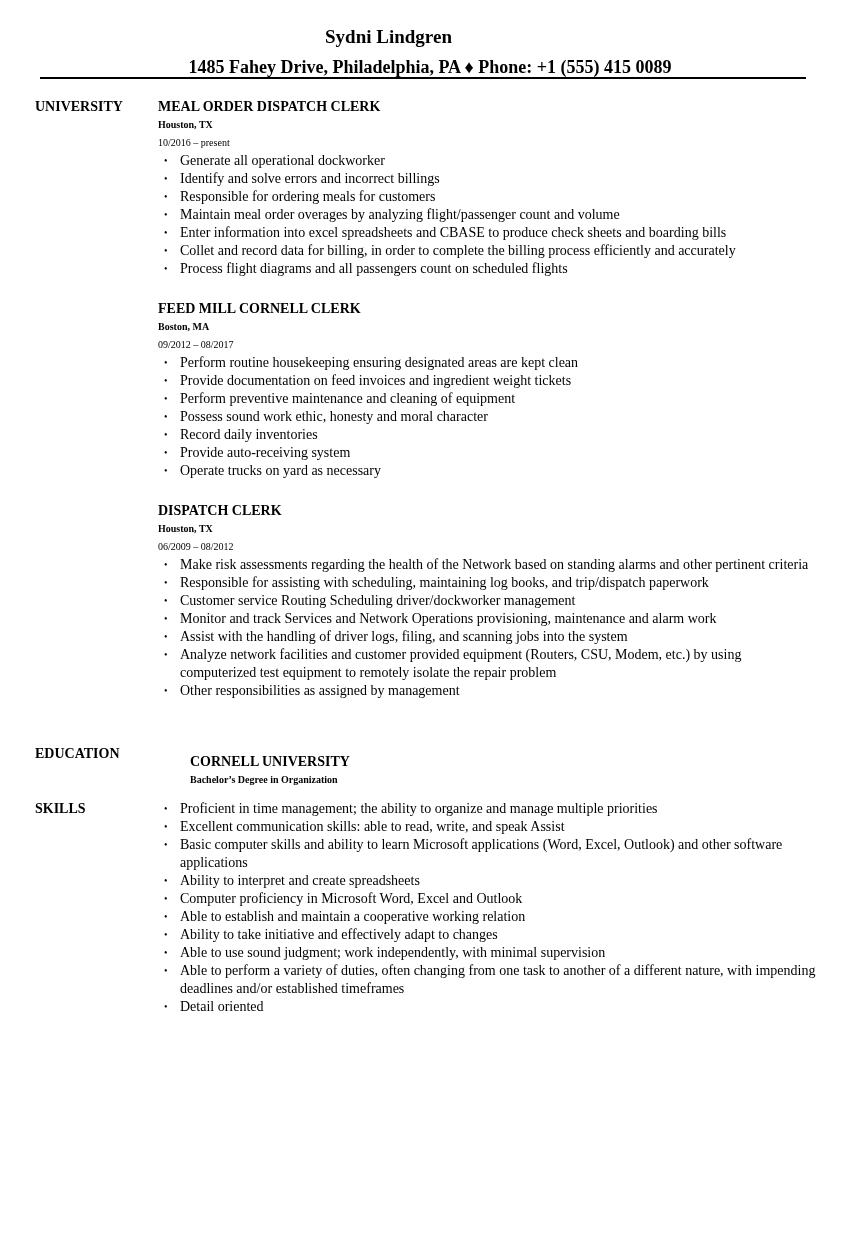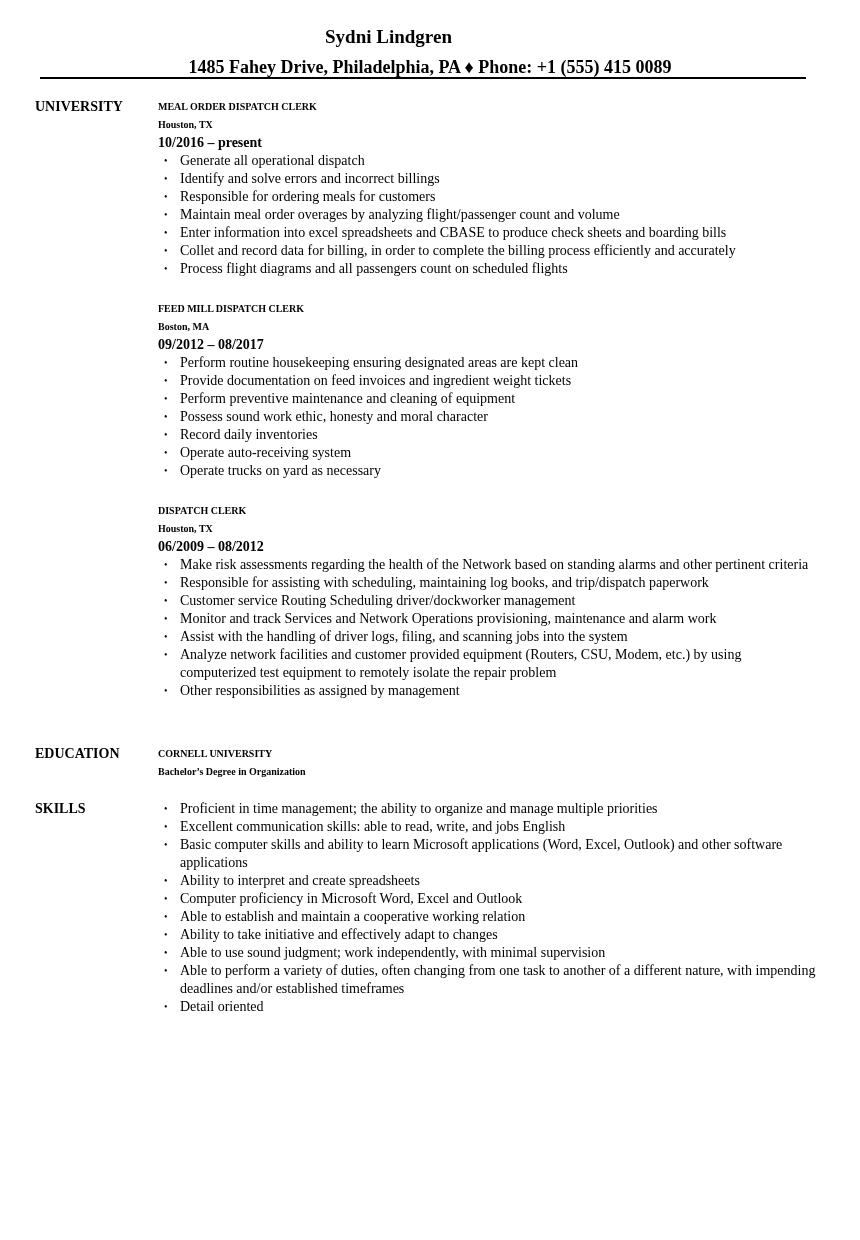--- a/index.html
+++ b/index.html
@@ -17,23 +17,23 @@
       font-weight: bold; font-size: 18px; line-height: 18px;
     }
     .rule {
       position: absolute; top: 77px; left: 40px; width: 766px; height: 2px; background: #000;
     }
     .section { position: absolute; left: 0; width: 860px; }
     .section-label {
       position: absolute; left: 35px; font-weight: bold; font-size: 14px; line-height: 18px;
     }
     .col { position: absolute; left: 158px; width: 660px; }
-    .job-title { font-weight: bold; font-size: 10px; line-height: 18px; }
+    .job-title { font-weight: bold; font-size: 14px; line-height: 18px; }
     .location { font-weight: bold; font-size: 10px; line-height: 18px; }
-    .dates { font-size: 14px; line-height: 18px; font-weight: bold; }
+    .dates { font-size: 10px; line-height: 18px; }
     ul { margin: 0; padding: 0; list-style: none; }
     li {
       position: relative; padding-left: 22px; font-size: 14px; line-height: 18px;
     }
     li .bullet {
       position: absolute; left: 6px; top: 0; font-size: 10px; line-height: 18px;
     }
   </style>
 </head>
 <body>
@@ -45,41 +45,41 @@
 </div>
 
 <div class="section" style="top:98px;">
   <div class="section-label" style="top:0;">UNIVERSITY</div>
 
   <div class="col" style="top:0;">
     <div class="job-title">MEAL ORDER DISPATCH CLERK</div>
     <div class="location">Houston, TX</div>
     <div class="dates">10/2016 – present</div>
     <ul>
-      <li><span class="bullet">•</span><span>Generate all operational dispatch</span></li>
+      <li><span class="bullet">•</span><span>Generate all operational dockworker</span></li>
       <li><span class="bullet">•</span><span>Identify and solve errors and incorrect billings</span></li>
       <li><span class="bullet">•</span><span>Responsible for ordering meals for customers</span></li>
       <li><span class="bullet">•</span><span>Maintain meal order overages by analyzing flight/passenger count and volume</span></li>
       <li><span class="bullet">•</span><span>Enter information into excel spreadsheets and CBASE to produce check sheets and boarding bills</span></li>
       <li><span class="bullet">•</span><span>Collet and record data for billing, in order to complete the billing process efficiently and accurately</span></li>
       <li><span class="bullet">•</span><span>Process flight diagrams and all passengers count on scheduled flights</span></li>
     </ul>
   </div>
 
   <div class="col" style="top:202px;">
-    <div class="job-title">FEED MILL DISPATCH CLERK</div>
+    <div class="job-title">FEED MILL CORNELL CLERK</div>
     <div class="location">Boston, MA</div>
     <div class="dates">09/2012 – 08/2017</div>
     <ul>
       <li><span class="bullet">•</span><span>Perform routine housekeeping ensuring designated areas are kept clean</span></li>
       <li><span class="bullet">•</span><span>Provide documentation on feed invoices and ingredient weight tickets</span></li>
       <li><span class="bullet">•</span><span>Perform preventive maintenance and cleaning of equipment</span></li>
       <li><span class="bullet">•</span><span>Possess sound work ethic, honesty and moral character</span></li>
       <li><span class="bullet">•</span><span>Record daily inventories</span></li>
-      <li><span class="bullet">•</span><span>Operate auto-receiving system</span></li>
+      <li><span class="bullet">•</span><span>Provide auto-receiving system</span></li>
       <li><span class="bullet">•</span><span>Operate trucks on yard as necessary</span></li>
     </ul>
   </div>
 
   <div class="col" style="top:404px;">
     <div class="job-title">DISPATCH CLERK</div>
     <div class="location">Houston, TX</div>
     <div class="dates">06/2009 – 08/2012</div>
     <ul>
       <li><span class="bullet">•</span><span>Make risk assessments regarding the health of the Network based on standing alarms and other pertinent criteria</span></li>
@@ -88,32 +88,32 @@
       <li><span class="bullet">•</span><span>Monitor and track Services and Network Operations provisioning, maintenance and alarm work</span></li>
       <li><span class="bullet">•</span><span>Assist with the handling of driver logs, filing, and scanning jobs into the system</span></li>
       <li><span class="bullet">•</span><span>Analyze network facilities and customer provided equipment (Routers, CSU, Modem, etc.) by using computerized test equipment to remotely isolate the repair problem</span></li>
       <li><span class="bullet">•</span><span>Other responsibilities as assigned by management</span></li>
     </ul>
   </div>
 </div>
 
 <div class="section" style="top:745px;">
   <div class="section-label" style="top:0;">EDUCATION</div>
-  <div class="col" style="top:0;">
+  <div class="col" style="top:8px;margin-left:32px;">
     <div class="job-title">CORNELL UNIVERSITY</div>
     <div class="location">Bachelor’s Degree in Organization</div>
   </div>
 </div>
 
 <div class="section" style="top:800px;">
   <div class="section-label" style="top:0;">SKILLS</div>
   <div class="col" style="top:0;">
     <ul>
       <li><span class="bullet">•</span><span>Proficient in time management; the ability to organize and manage multiple priorities</span></li>
-      <li><span class="bullet">•</span><span>Excellent communication skills: able to read, write, and jobs English</span></li>
+      <li><span class="bullet">•</span><span>Excellent communication skills: able to read, write, and speak Assist</span></li>
       <li><span class="bullet">•</span><span>Basic computer skills and ability to learn Microsoft applications (Word, Excel, Outlook) and other software applications</span></li>
       <li><span class="bullet">•</span><span>Ability to interpret and create spreadsheets</span></li>
       <li><span class="bullet">•</span><span>Computer proficiency in Microsoft Word, Excel and Outlook</span></li>
       <li><span class="bullet">•</span><span>Able to establish and maintain a cooperative working relation</span></li>
       <li><span class="bullet">•</span><span>Ability to take initiative and effectively adapt to changes</span></li>
       <li><span class="bullet">•</span><span>Able to use sound judgment; work independently, with minimal supervision</span></li>
       <li><span class="bullet">•</span><span>Able to perform a variety of duties, often changing from one task to another of a different nature, with impending deadlines and/or established timeframes</span></li>
       <li><span class="bullet">•</span><span>Detail oriented</span></li>
     </ul>
   </div>

